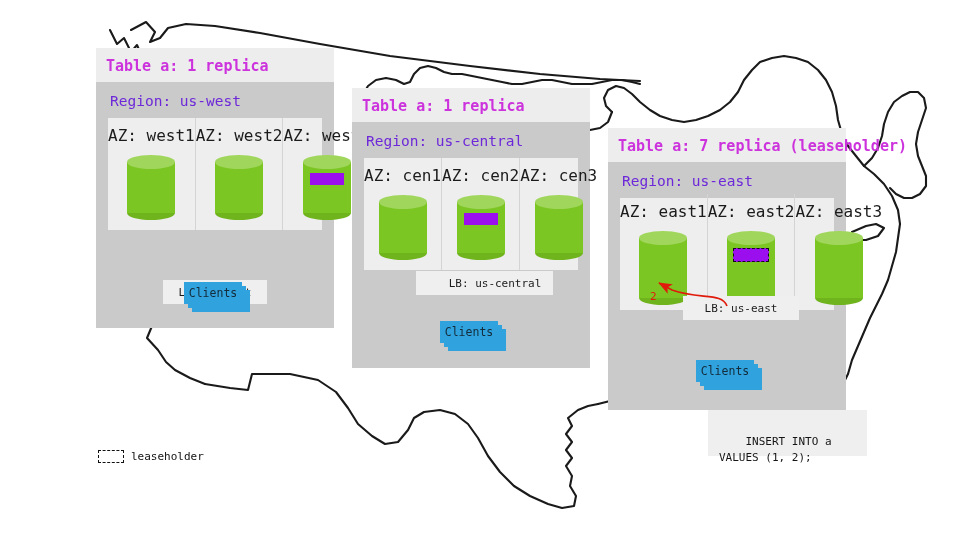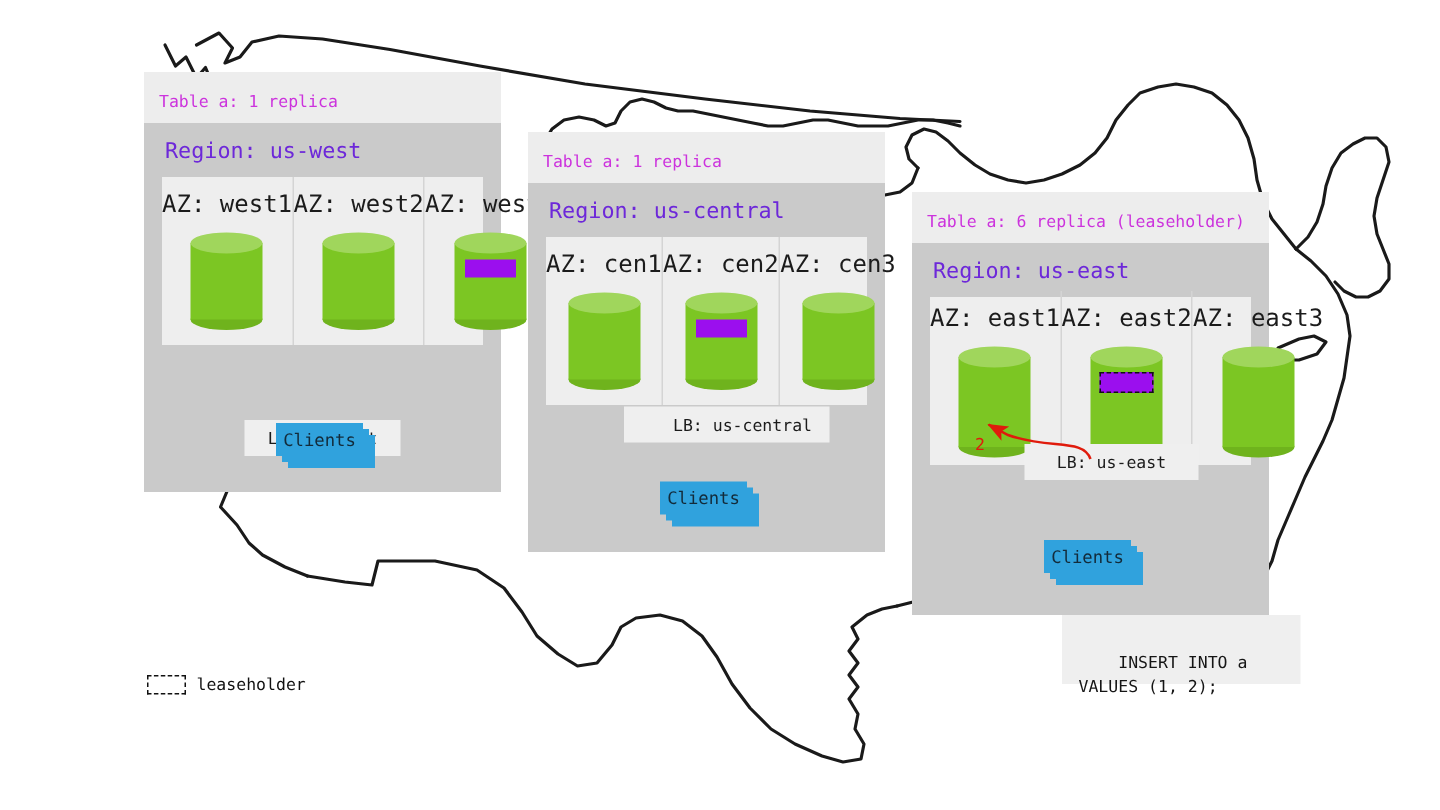--- a/index.html
+++ b/index.html
@@ -13,21 +13,21 @@
   
   #usmap{position:absolute;left:0;top:0;width:960px;height:540px;}
 
   
   .region{position:absolute;background:#cacaca;}
   .region .titlebar{
     background:#ededed;width:100%;box-sizing:border-box;
     padding:8px 10px 7px 10px;
   }
   .region .titlebar .tlabel{
-    color:#cc33dd;font-size:11px;letter-spacing:0px;white-space:nowrap;
+    color:#cc33dd;font-size:15px;letter-spacing:0px;white-space:nowrap;font-weight:bold;
   }
   .region .regionname{
     color:#6d28d9;font-size:14.5px;padding:11px 0 9px 14px;white-space:nowrap;
   }
   .azrow{
     display:flex;background:#eeeeee;margin:0 12px;
   }
   .azcell{
     flex:1 1 0;position:relative;
     padding:8px 0 10px 0;
@@ -271,21 +271,21 @@
       <div class="sheet" style="left:8px;top:8px;width:58px;height:22px;"></div>
       <div class="sheet" style="left:4px;top:4px;width:58px;height:22px;"></div>
       <div class="front" style="width:58px;height:22px;">
         <span>Clients</span>
       </div>
     </div>
   </div>
 
   <div class="region" style="left:608px;top:128px;width:238px;height:282px;">
     <div class="titlebar">
-      <span class="tlabel">Table a: 6 replica (leaseholder)</span>
+      <span class="tlabel">Table a: 7 replica (leaseholder)</span>
     </div>
     <div class="regionname">Region: us-east</div>
 
     <div class="azrow" style="height:112px;align-items:center;">
       <div class="azcell">
         <div class="azlabel">AZ: east1</div>
         <div class="cyl" style="width:48px;height:74px;">
           <div class="bot"></div>
           <div class="body"></div>
           <div class="top"></div>

